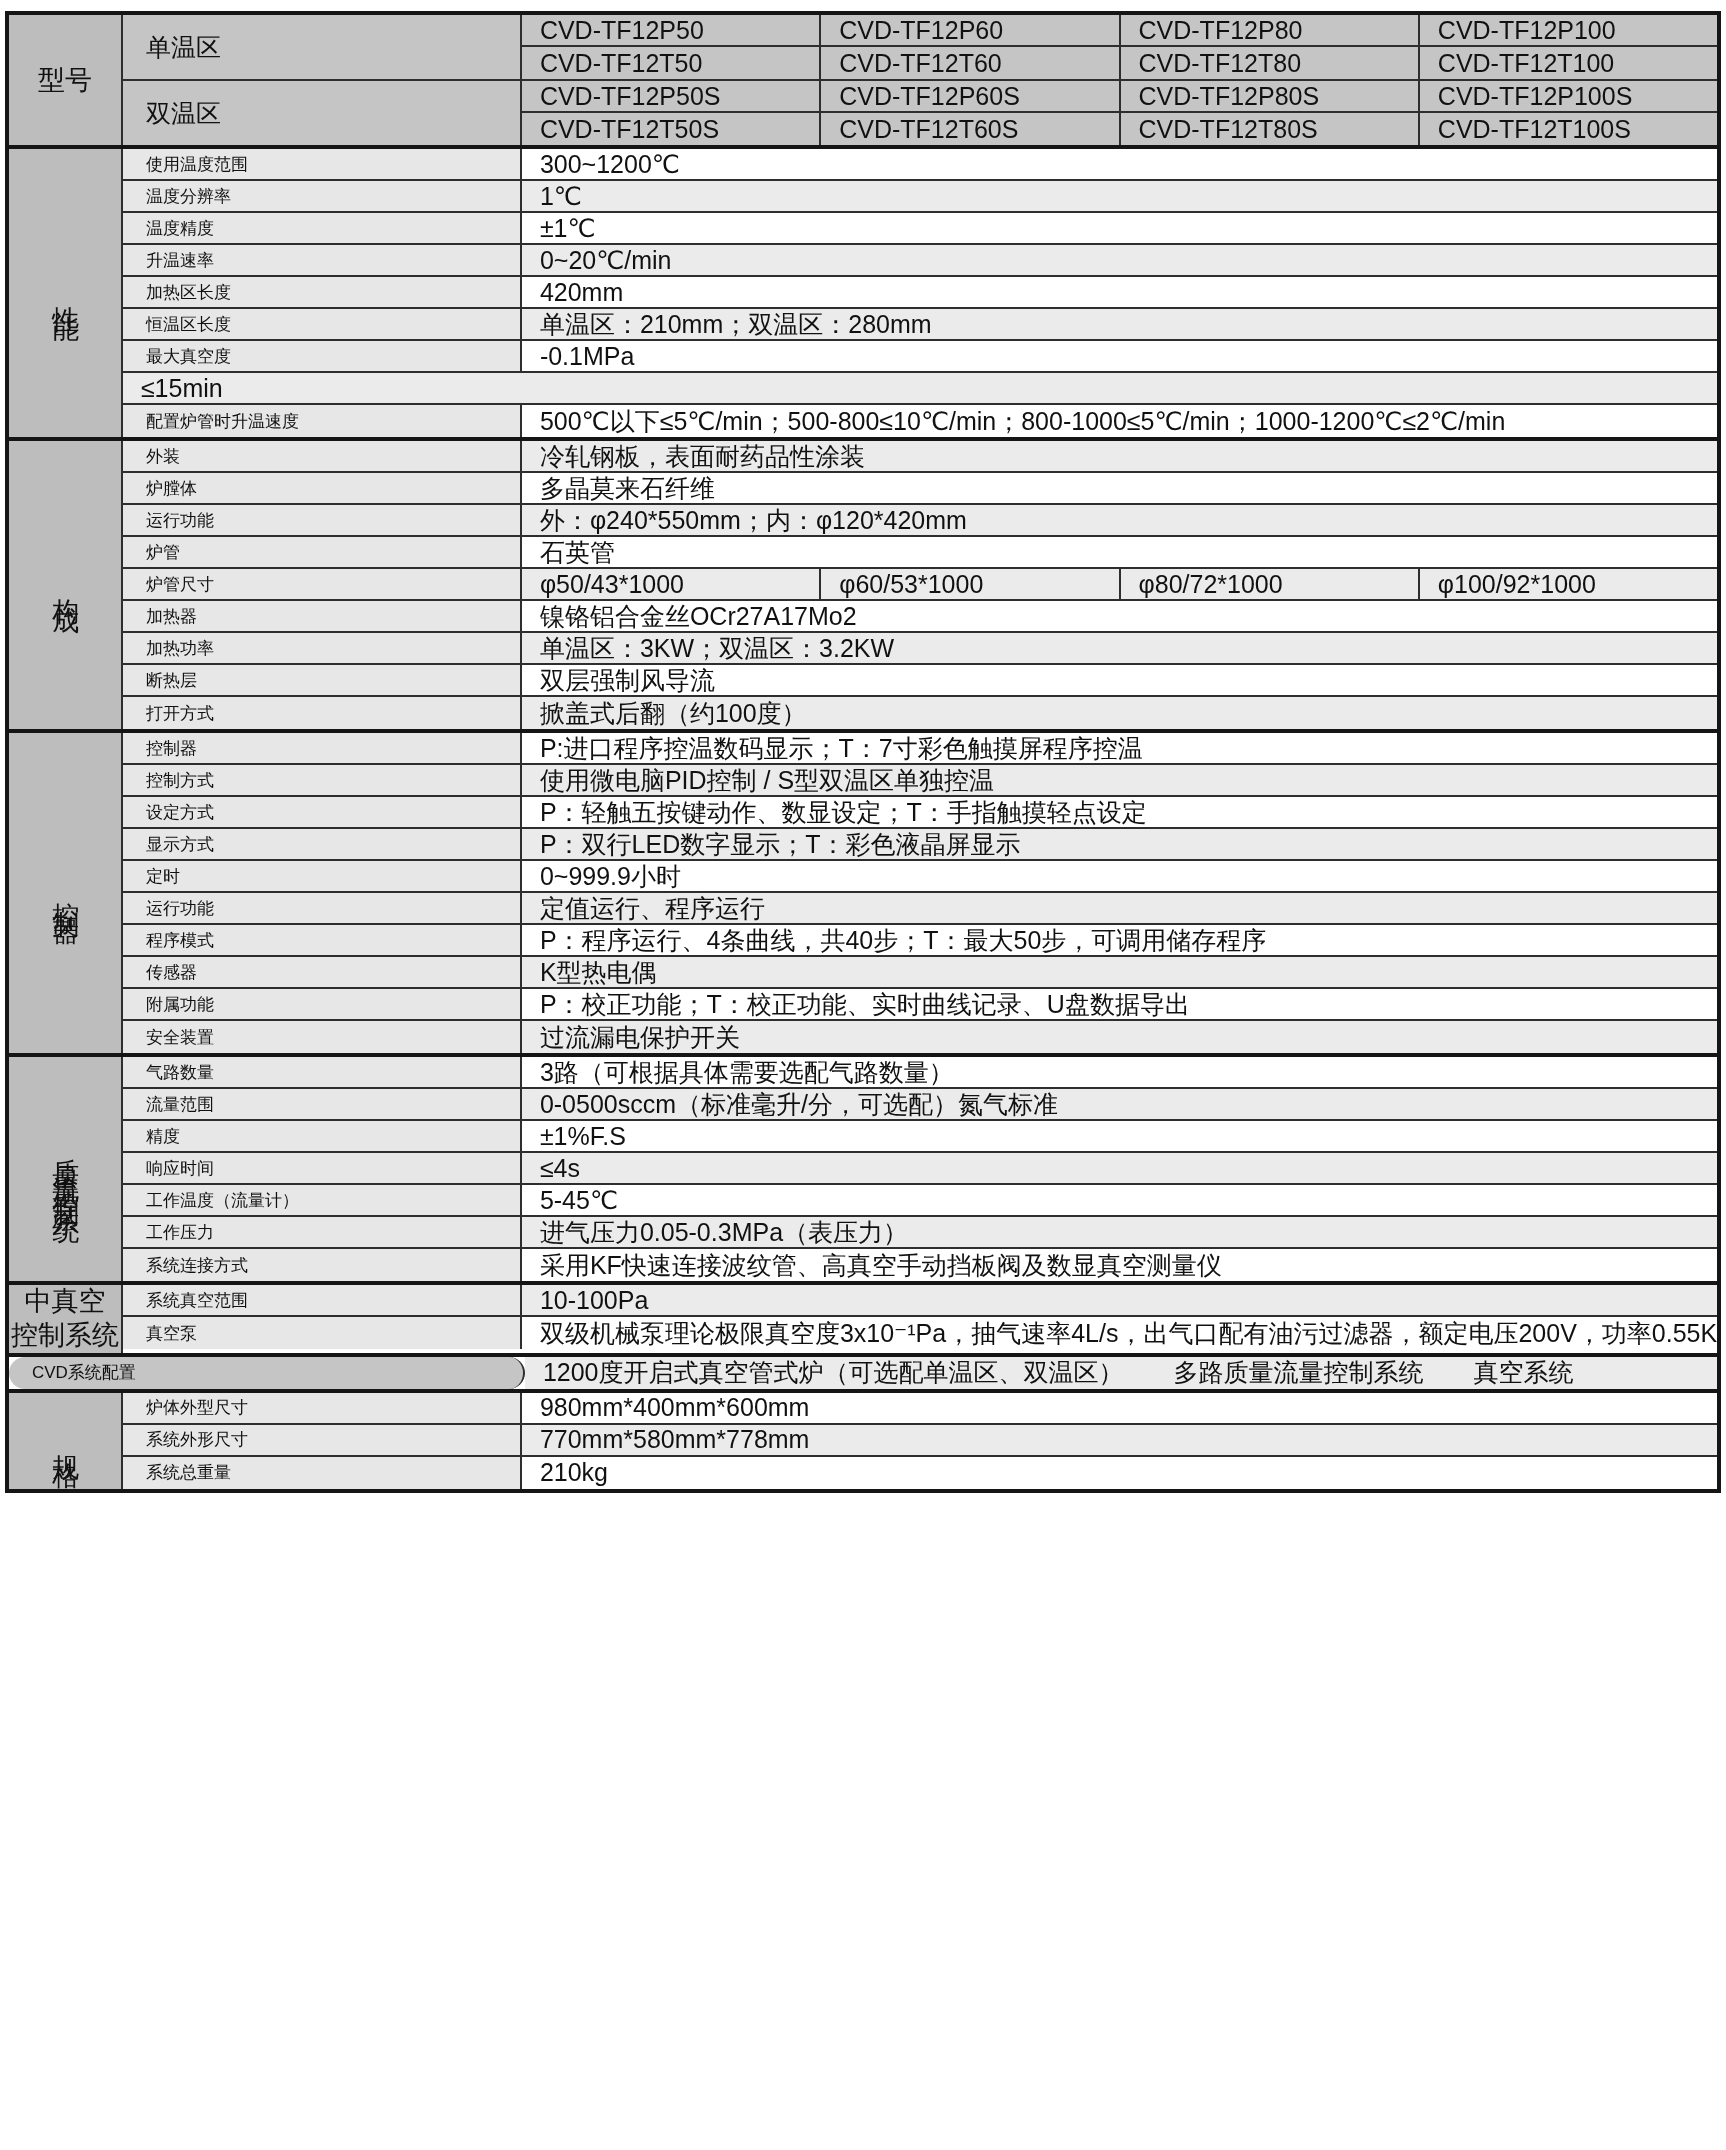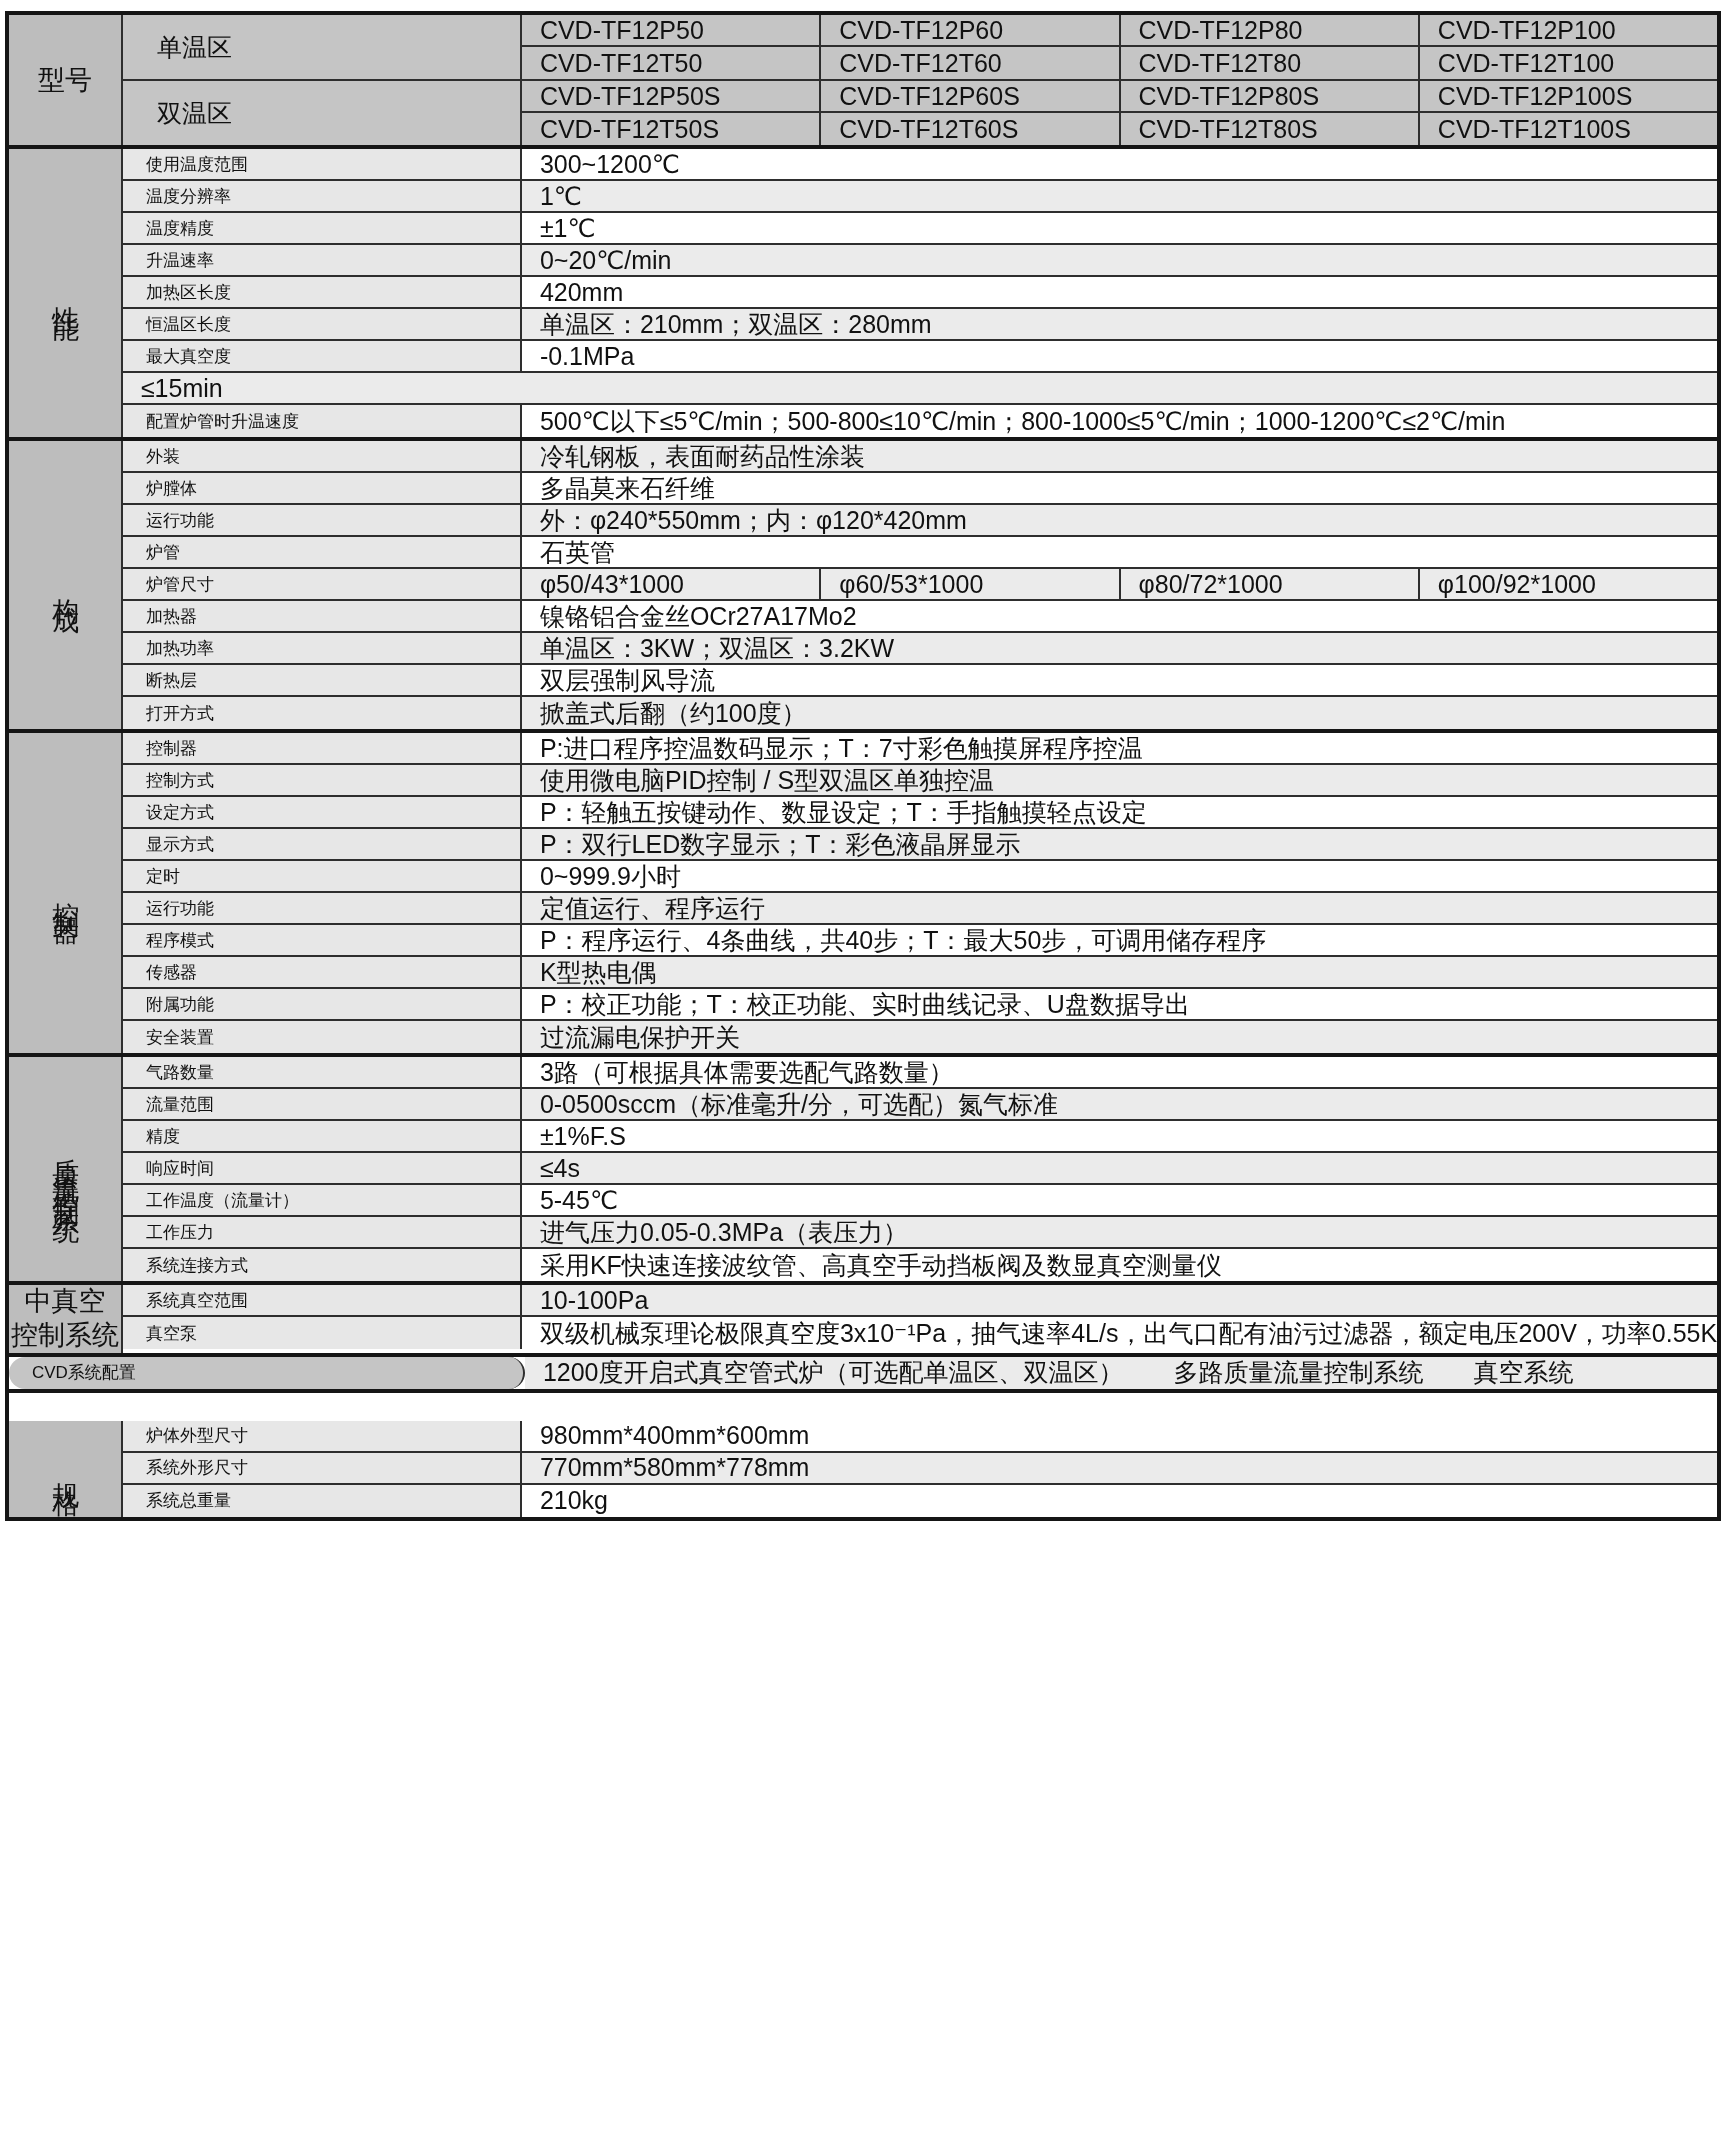--- a/index.html
+++ b/index.html
@@ -7,21 +7,21 @@
     width:1726px;height:2151px;position:relative;
     font-family:"Liberation Sans","DejaVu Sans",sans-serif;
     color:#111;-webkit-font-smoothing:antialiased;
   }
   .page{padding:11.4px 4.9px 11.4px 4.9px;}
   .tbl{
     border:4.1px solid #151515;
     background:#fff;
   }
   .section{display:flex;border-bottom:4.1px solid #151515;}
-  .section:last-child{border-bottom:none;margin-top:28px;}
+  .section:last-child{border-bottom:none;}
   .group-cell{
     width:114px;flex:0 0 114px;box-sizing:border-box;
     background:#bdbdbd;border-right:2.5px solid #2e2e2e;
     display:flex;align-items:center;justify-content:center;
     font-size:27px;line-height:1.25;text-align:center;
   }
   .v{writing-mode:vertical-rl;text-orientation:upright;letter-spacing:8.2px;}
   .pre{white-space:pre-line;}
   .rows{flex:1 1 auto;display:flex;flex-direction:column;min-width:0;}
   .row{display:flex;height:32px;box-sizing:border-box;border-bottom:2.5px solid #2e2e2e;}
@@ -46,21 +46,21 @@
   .value-sub:first-child{border-left:none;}
   .bg-w{background:#ffffff;}
   .bg-g{background:#ebebeb;}
   .bg-m{background:#c5c5c5;}
   
   .subgroup{display:flex;border-bottom:2.5px solid #2e2e2e;}
   .subgroup:last-child{border-bottom:none;}
   .subgroup-label{
     width:399px;flex:0 0 399px;box-sizing:border-box;
     background:#c5c5c5;border-right:2.5px solid #2e2e2e;
-    display:flex;align-items:center;padding-left:34px;
+    display:flex;align-items:center;padding-left:23px;
     font-size:25px;
   }
   .subrows{flex:1 1 auto;display:flex;flex-direction:column;min-width:0;}
 </style>
 </head>
 <body>
 
 <div class="page">
   <div class="tbl" id="tbl">
       <div class="section">

